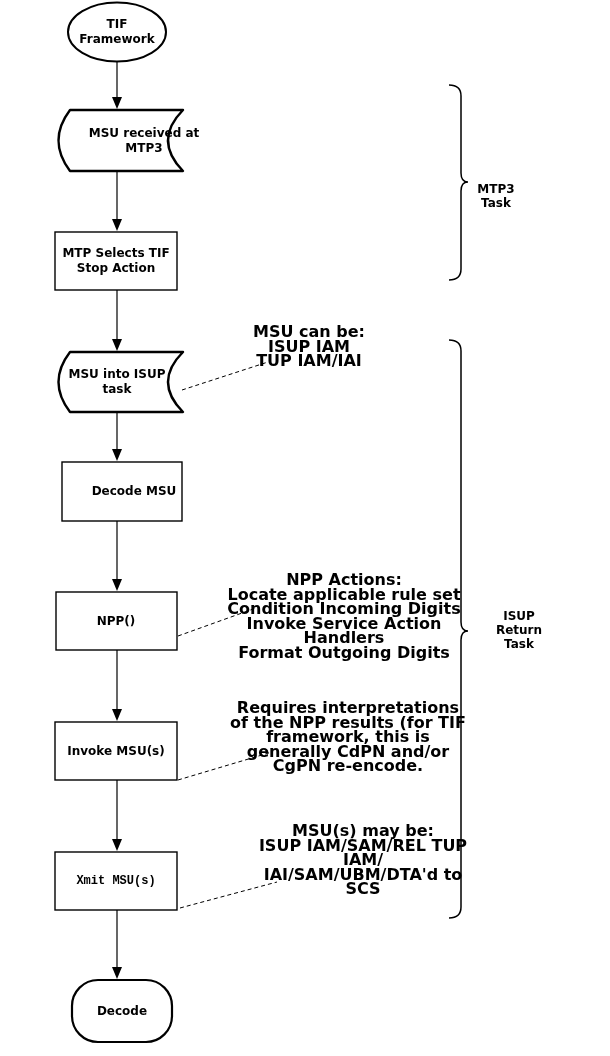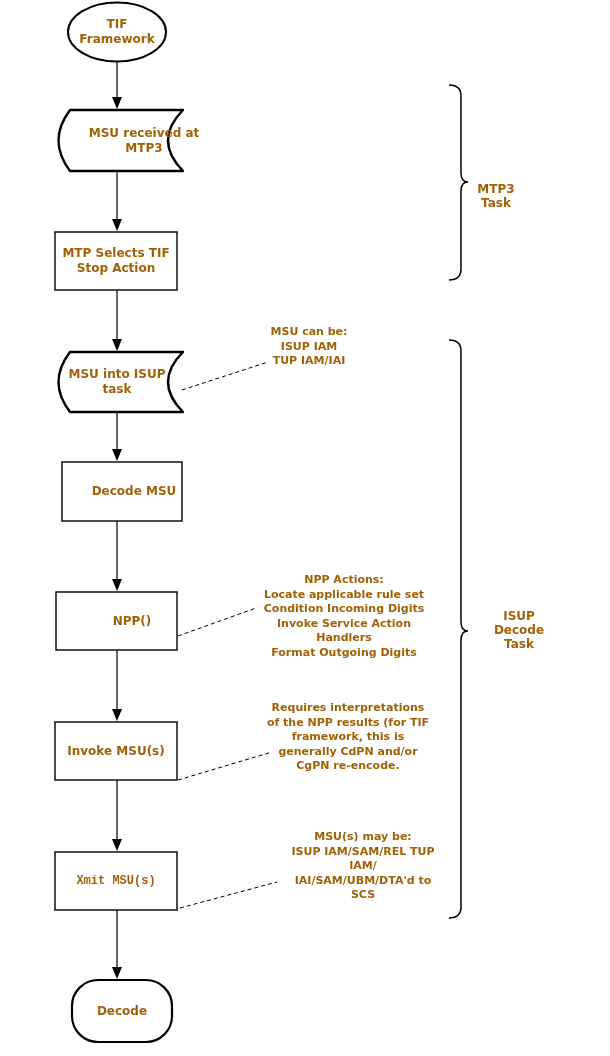--- a/index.html
+++ b/index.html
@@ -10,24 +10,24 @@
     font-family:"DejaVu Sans", "Liberation Sans", sans-serif;
     overflow:hidden;
   }
   .canvas svg { position:absolute; left:0; top:0; }
   .lbl {
     position:absolute;
     transform:translate(-50%,-50%);
     text-align:center;
     white-space:pre-line;
     font-weight:bold;
-    color:#a16207;
+    color:#000000;
   }
   .node-lbl  { font-size:12px;   line-height:15px; }
-  .ann-lbl   { font-size:11px; line-height:14.5px; }
+  .ann-lbl   { font-size:16px; line-height:14.5px; }
   .brace-lbl { font-size:12px;   line-height:14px; }
 </style>
 </head>
 <body>
 
 <div class="canvas">
 
   <svg width="610" height="1056" viewBox="0 0 610 1056">
 
     <g stroke="#000" fill="#000">
@@ -97,21 +97,21 @@
 MTP3</div>
 
   <div class="lbl node-lbl" style="left:117px; top:382px;">MSU into ISUP
 task</div>
 
   <div class="lbl node-lbl" style="left:116px; top:261px;">MTP Selects TIF
 Stop Action</div>
 
   <div class="lbl node-lbl" style="left:122px; top:491px;padding-left:24px;">Decode MSU</div>
 
-  <div class="lbl node-lbl" style="left:132px; top:621px;">NPP()</div>
+  <div class="lbl node-lbl" style="left:116px; top:621px;">NPP()</div>
 
   <div class="lbl node-lbl" style="left:116px; top:751px;">Invoke MSU(s)</div>
 
   <div class="lbl node-lbl" style="left:116px; top:881px;font-family:Liberation Mono, monospace;">Xmit MSU(s)</div>
 
   <div class="lbl node-lbl" style="left:122px; top:1011px;">Decode</div>
 
   <div class="lbl ann-lbl" style="left:309px; top:347px;">MSU can be:
 ISUP IAM
 TUP IAM/IAI</div>
@@ -122,26 +122,26 @@
 Invoke Service Action
 Handlers
 Format Outgoing Digits</div>
 
   <div class="lbl ann-lbl" style="left:348px; top:737px;">Requires interpretations
 of the NPP results (for TIF
 framework, this is
 generally CdPN and/or
 CgPN re-encode.</div>
 
-  <div class="lbl ann-lbl" style="left:363px; top:860px;margin-top:6px;">MSU(s) may be:
+  <div class="lbl ann-lbl" style="left:363px; top:860px;">MSU(s) may be:
 ISUP IAM/SAM/REL TUP
 IAM/
 IAI/SAM/UBM/DTA'd to
 SCS</div>
 
   <div class="lbl brace-lbl" style="left:496px; top:196px;">MTP3
 Task</div>
 
   <div class="lbl brace-lbl" style="left:519px; top:630px;">ISUP
-Decode
+Return
 Task</div>
 
 </div>
 
 </body></html>

